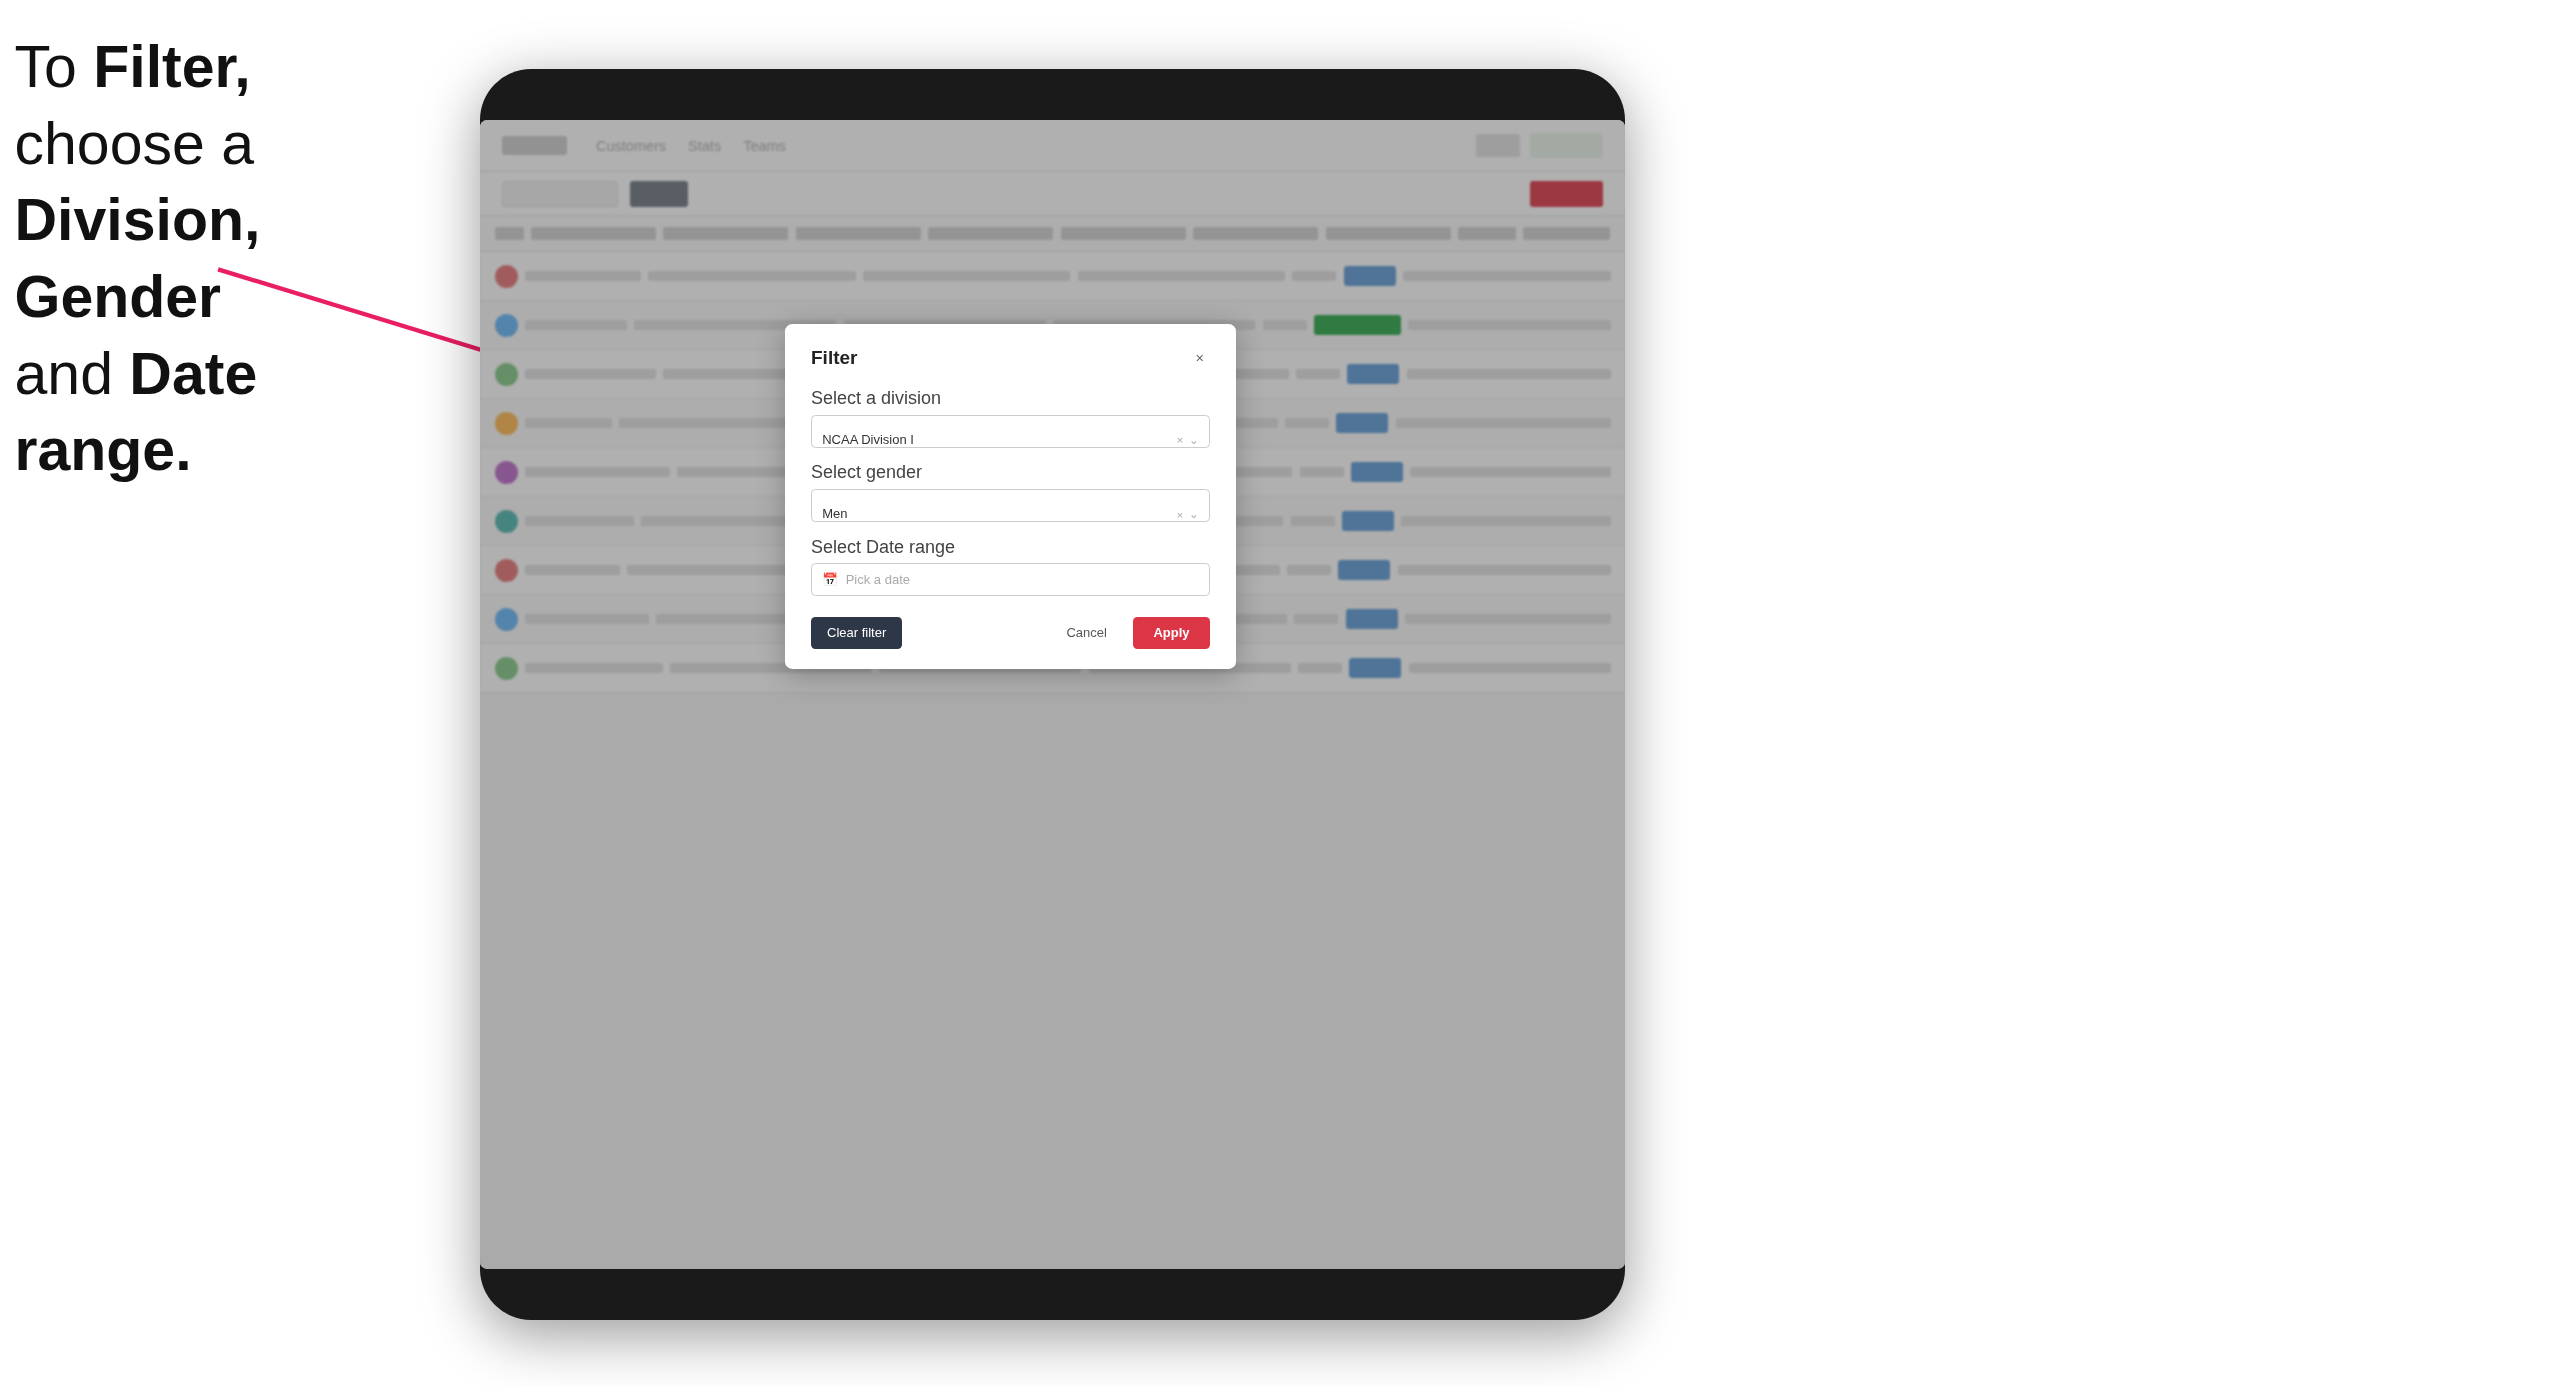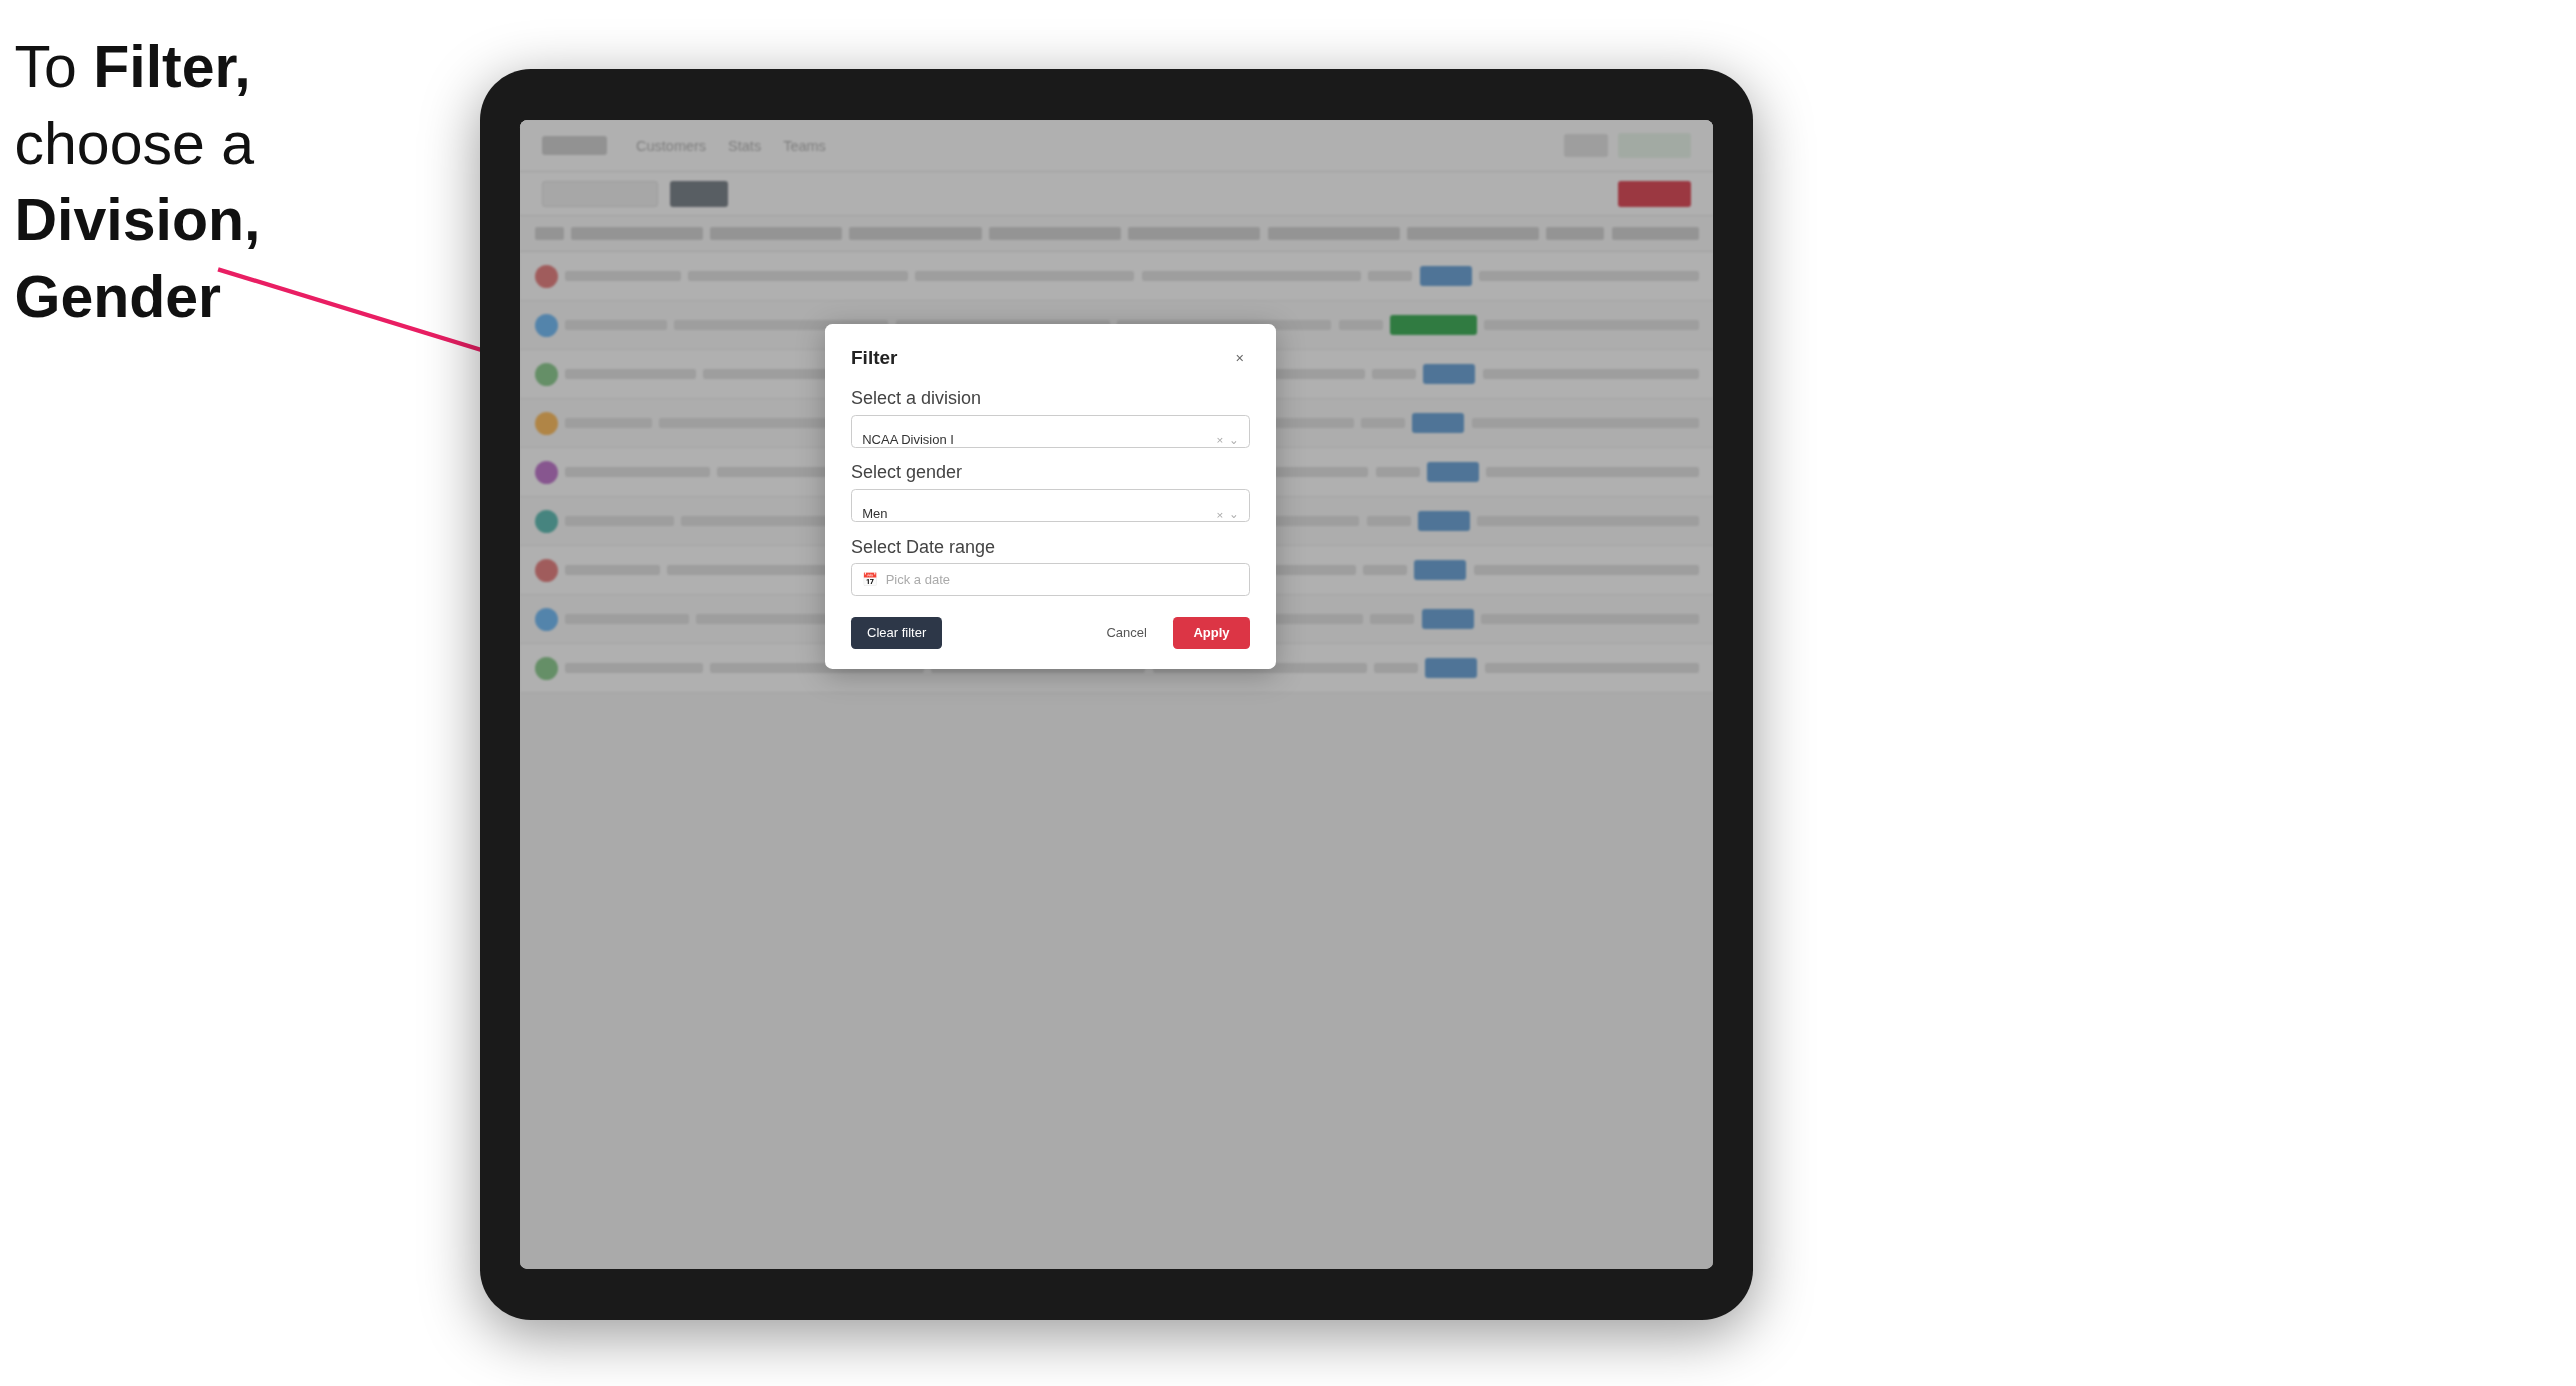--- a/index.html
+++ b/index.html
@@ -31,21 +31,21 @@
       width: 945px;
       height: 655px;
       pointer-events: none;
     }
 
     
     .tablet-frame {
       position: absolute;
       left: 480px;
       top: 69px;
-      width: 1273px;
+      width: 1145px;
       height: 1251px;
       background: #1a1a1a;
       border-radius: 51px;
       box-shadow: 0 14.5px 58px rgba(0,0,0,0.4);
       display: flex;
       align-items: center;
       justify-content: center;
     }
 
     .tablet-screen {
@@ -395,21 +395,21 @@
     .avatar-orange { background: #ffb74d; }
     .avatar-purple { background: #ba68c8; }
     .avatar-teal { background: #4db6ac; }
   </style>
 </head>
 <body>
 
 <div class="instruction-text">
   <span>To <strong>Filter,</strong> choose a</span><br>
   <strong>Division, Gender</strong><br>
-  <br>
+  <span>and <strong>Date range.</strong></span><br>
 </div>
 
 <svg class="arrow-container" viewBox="0 0 1300 900">
   <defs>
     <marker id="arrowhead" markerWidth="10" markerHeight="7" refX="10" refY="3.5" orient="auto">
       <polygon points="0 0, 10 3.5, 0 7" fill="#e91e63"></polygon>
     </marker>
   </defs>
   <line x1="300" y1="370" x2="790" y2="520" stroke="#e91e63" stroke-width="6" marker-end="url(#arrowhead)"></line>
 </svg>

